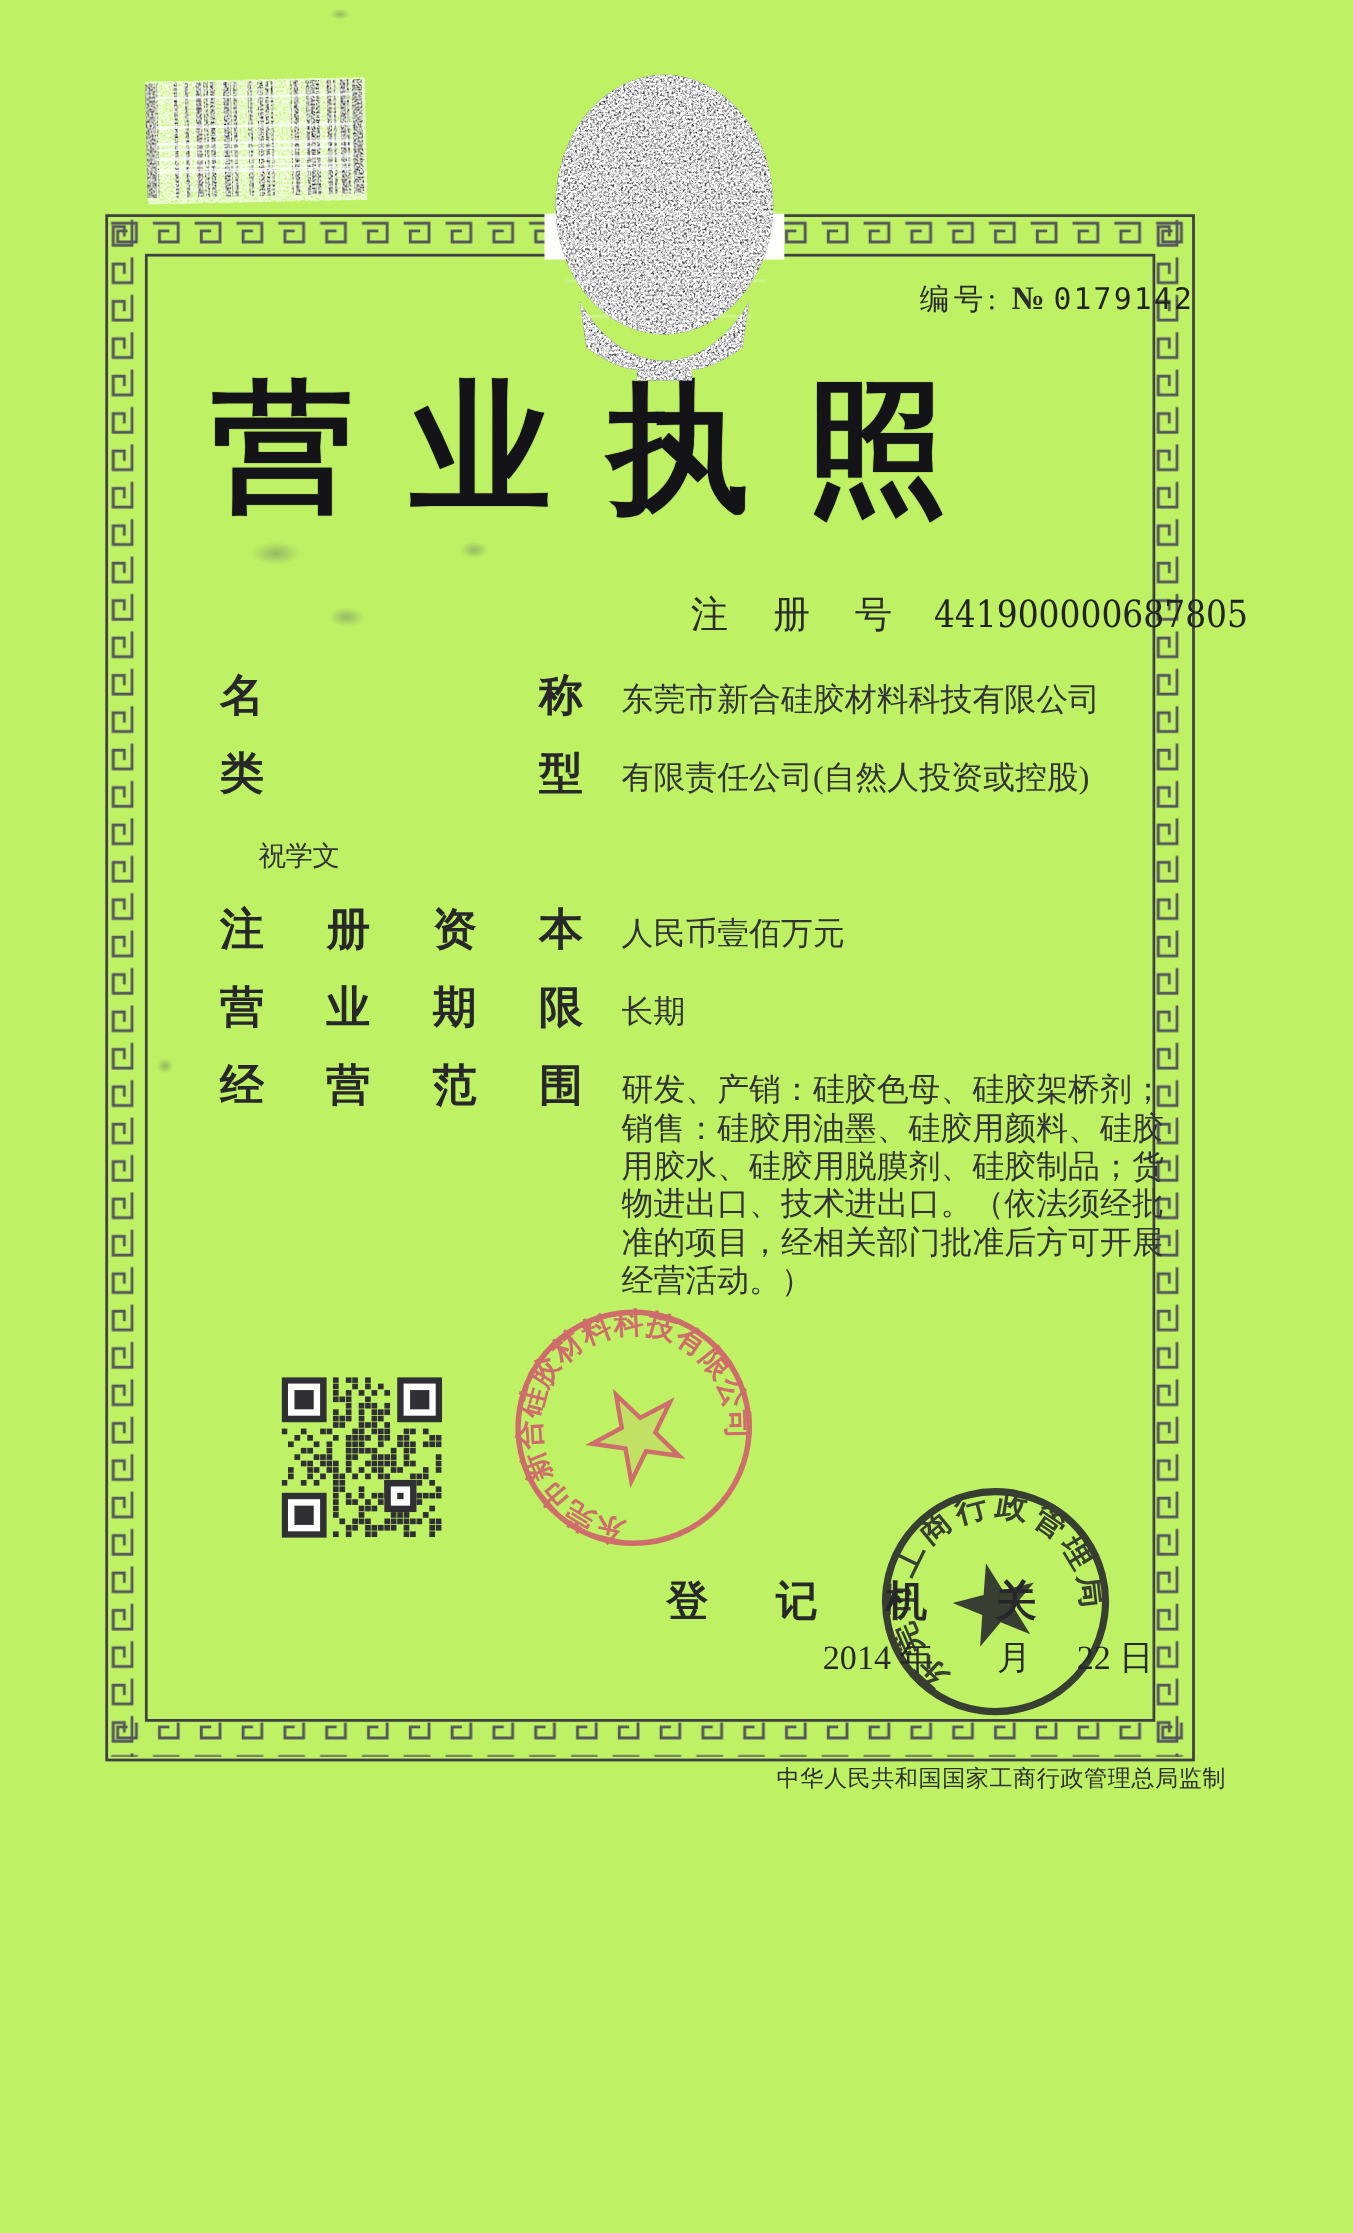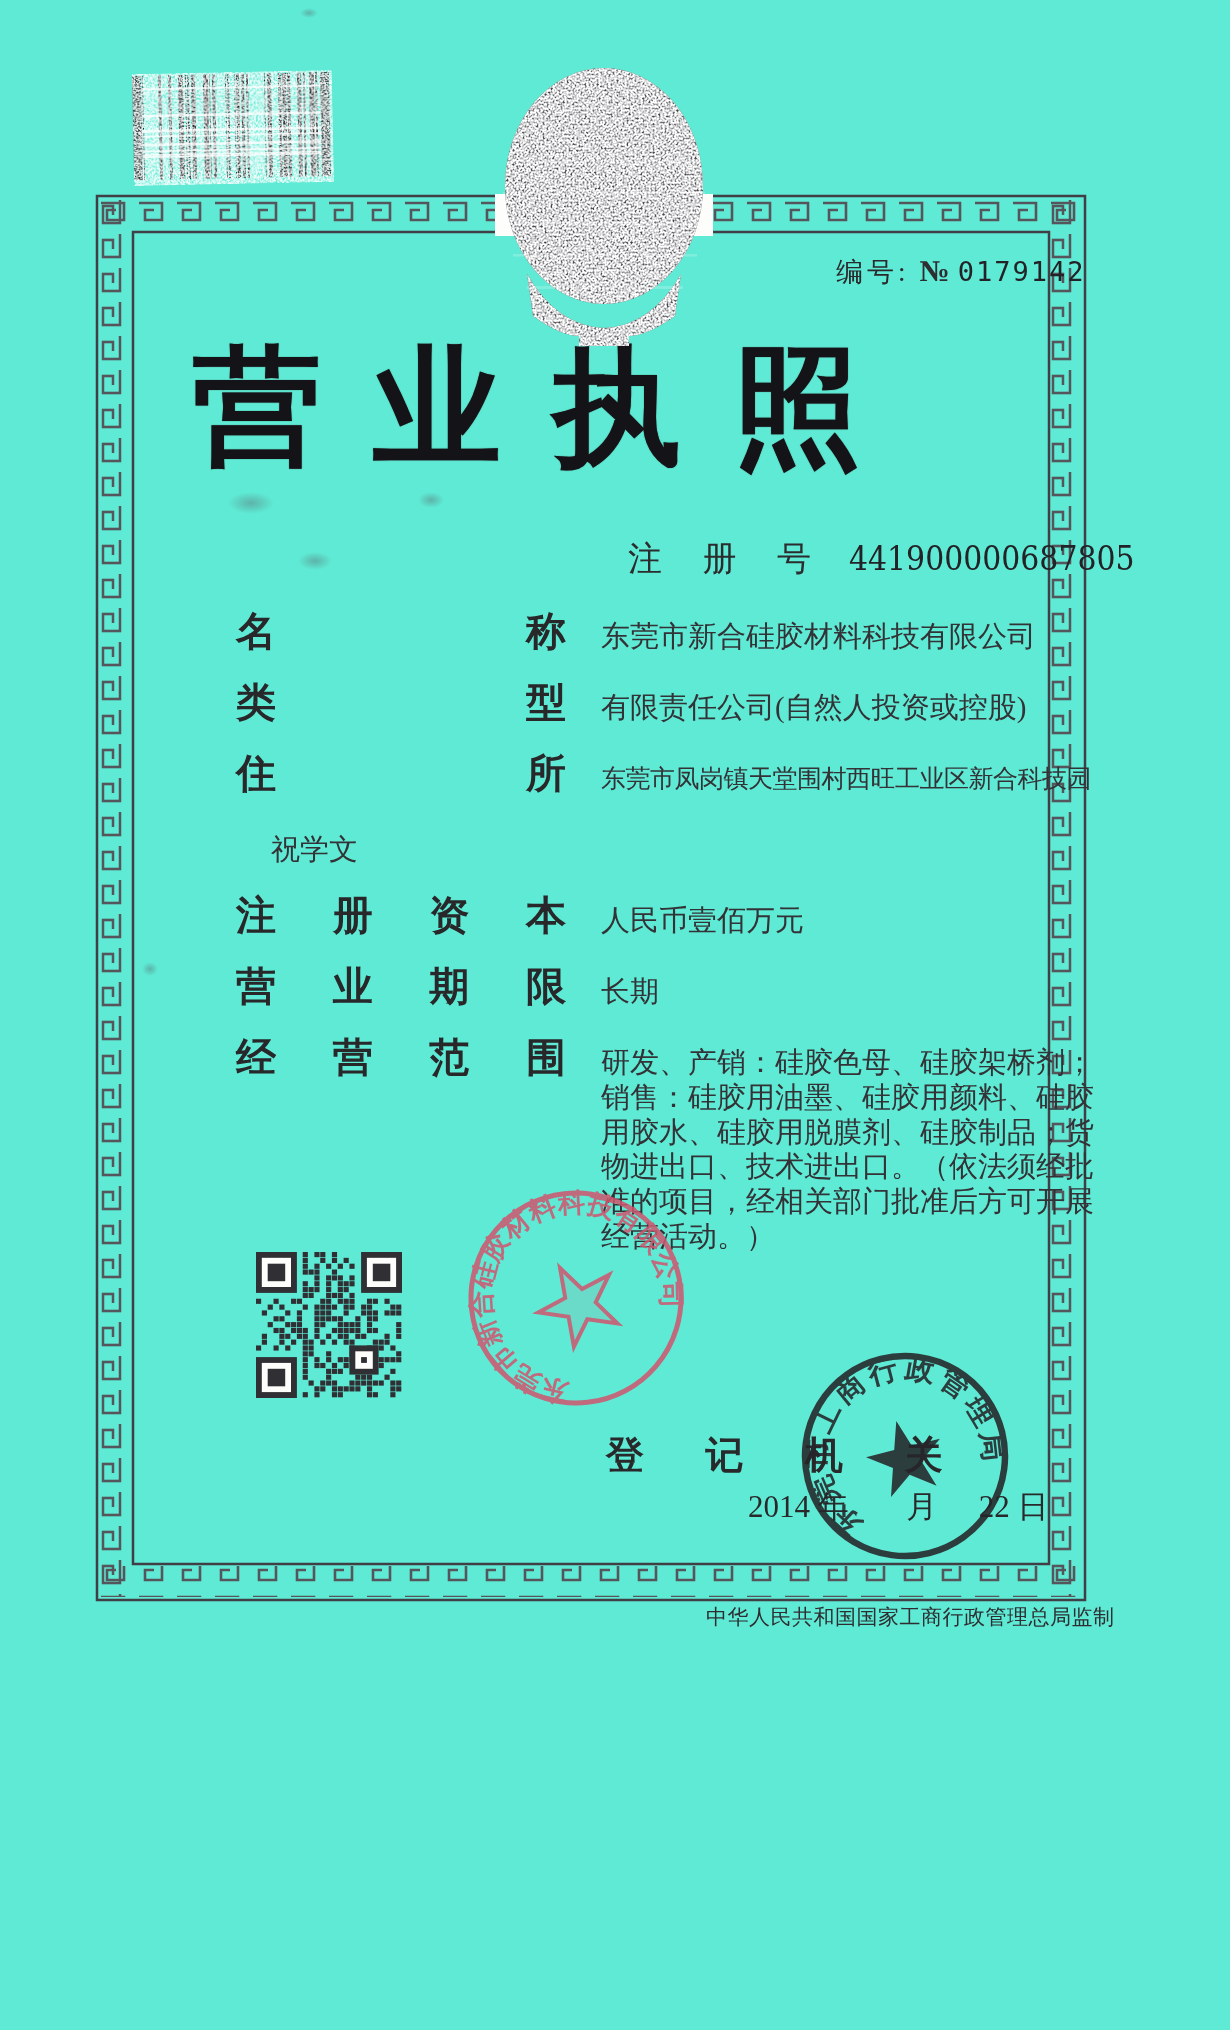--- a/index.html
+++ b/index.html
@@ -1,18 +1,18 @@
 <!DOCTYPE html>
 <html><head>
 <meta charset="utf-8">
 <style>
   html,body{margin:0;padding:0;background:#e9e9e9;}
   .page{
     position:relative;width:1230px;height:2030px;margin:0 auto;
-    background:#5eead4;overflow:hidden;
+    background:#bef264;overflow:hidden;
     font-family:"Liberation Serif","DejaVu Serif",serif;
     color:#2e2d30;
   }
   
   .barcode{position:absolute;left:133px;top:72px;width:200px;height:112px;transform:rotate(-1.2deg);}
   .emblem{position:absolute;left:497px;top:64px;width:214px;height:286px;z-index:3;}
   .serial{position:absolute;left:836px;top:254px;z-index:2;white-space:nowrap;}
   .serial .lbl{font-size:27px;letter-spacing:4px;color:#29282b;}
   .serial .nosym{font-size:30px;font-weight:bold;margin:0 8px 0 10px;}
   .serial .num{font-size:27px;font-family:"DejaVu Sans Mono",monospace;letter-spacing:2px;color:#232226;}
@@ -26,21 +26,21 @@
     font-family:"Liberation Serif","DejaVu Serif",serif;
     text-shadow:0 0 1px #3a3a3a;
   }
   
   .regno{position:absolute;left:628px;top:536px;z-index:2;white-space:nowrap;}
   .regno .lbl{font-size:34px;letter-spacing:16px;color:#2c2b2e;}
   .regno .val{display:inline-block;font-size:34px;margin-left:18px;letter-spacing:0;
     transform:scaleX(.88);transform-origin:left center;color:#232226;
     font-family:"DejaVu Serif",serif;}
   
-  .fields{position:absolute;left:200px;top:610px;width:860px;z-index:2;margin-left:36px;}
+  .fields{position:absolute;left:200px;top:610px;width:860px;z-index:2;}
   .field-row{display:flex;align-items:flex-start;min-height:71px;}
   .field-label{
     display:inline-block;width:330px;flex:0 0 330px;
     font-size:40px;font-weight:600;color:#28272a;
     text-align:justify;text-align-last:justify;line-height:1.1;
   }
   .field-value{margin-left:35px;padding-top:9px;font-size:29px;color:#333236;line-height:1.2;}
   .field-row:nth-child(3) .field-value{font-size:25px;letter-spacing:-.5px;padding-top:12px;white-space:nowrap;}
   .field-row:nth-child(8){min-height:160px;}
   .field-row:nth-child(8) .field-value{font-size:24px;line-height:34px;width:560px;padding-top:6px;text-align:justify;}
@@ -167,24 +167,20 @@
   </div>
 
   <div class="fields">
     <div class="field-row">
       <span class="field-label">名称</span>
       <span class="field-value">东莞市新合硅胶材料科技有限公司</span>
     </div>
     <div class="field-row">
       <span class="field-label">类型</span>
       <span class="field-value">有限责任公司(自然人投资或控股)</span>
-    </div>
-    <div class="field-row">
-      <span class="field-label">住所</span>
-      <span class="field-value">东莞市凤岗镇天堂围村西旺工业区新合科技园</span>
     </div>
     <div class="field-row">
       <span class="field-value">祝学文</span>
     </div>
     <div class="field-row">
       <span class="field-label">注册资本</span>
       <span class="field-value">人民币壹佰万元</span>
     </div>
     <div class="field-row">
       <span class="field-label">营业期限</span>

